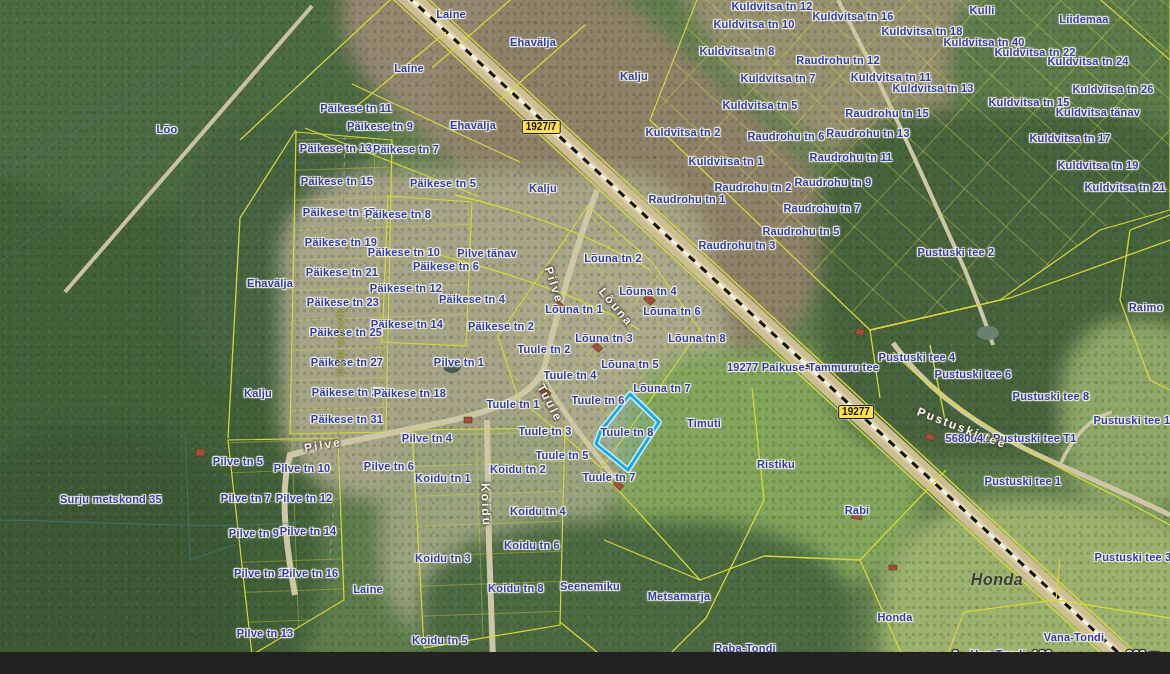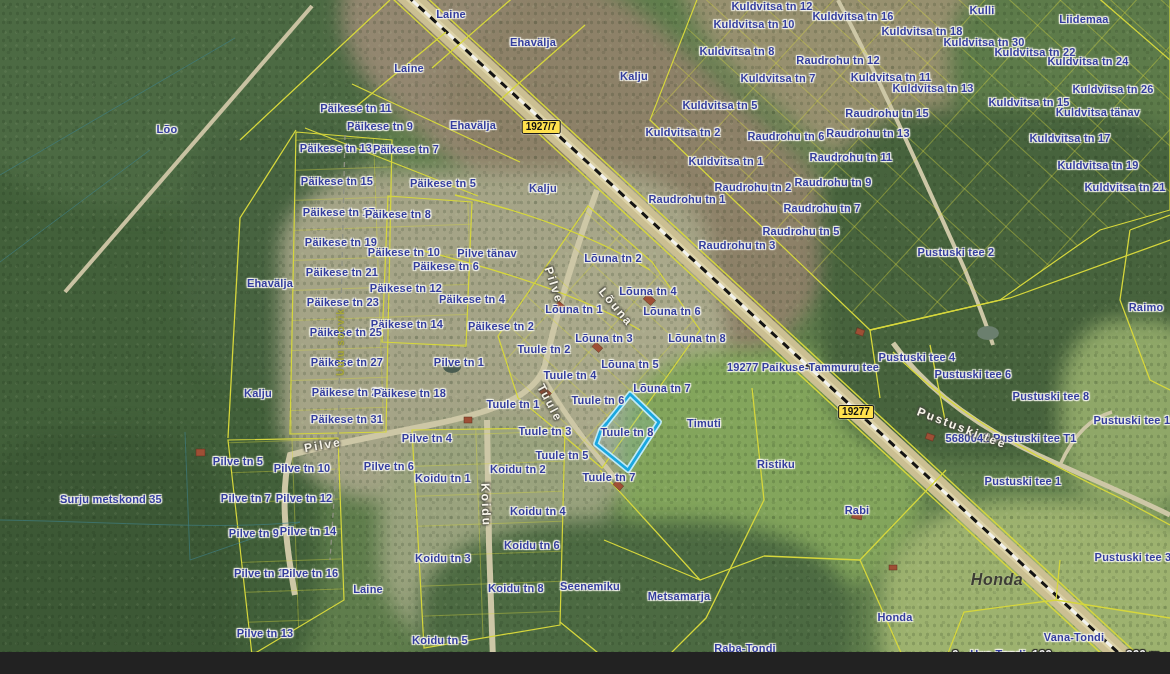--- a/index.html
+++ b/index.html
@@ -220,30 +220,30 @@
       <span class="lbl parcel" style="left: 368px; top: 589px; transform: translate(-50%, -50%);">Laine</span>
       <span class="lbl parcel" style="left: 265px; top: 633px; transform: translate(-50%, -50%);">Pilve tn 13</span>
       <span class="lbl parcel" style="left: 440px; top: 640px; transform: translate(-50%, -50%);">Koidu tn 5</span>
       <span class="lbl parcel" style="left: 435px; top: 669px; transform: translate(-50%, -50%);">Koidu tn 7</span>
       <span class="lbl parcel" style="left: 772px; top: 6px; transform: translate(-50%, -50%);">Kuldvitsa tn 12</span>
       <span class="lbl parcel" style="left: 853px; top: 16px; transform: translate(-50%, -50%);">Kuldvitsa tn 16</span>
       <span class="lbl parcel" style="left: 982px; top: 10px; transform: translate(-50%, -50%);">Kulli</span>
       <span class="lbl parcel" style="left: 1084px; top: 19px; transform: translate(-50%, -50%);">Liidemaa</span>
       <span class="lbl parcel" style="left: 754px; top: 24px; transform: translate(-50%, -50%);">Kuldvitsa tn 10</span>
       <span class="lbl parcel" style="left: 922px; top: 31px; transform: translate(-50%, -50%);">Kuldvitsa tn 18</span>
-      <span class="lbl parcel" style="left: 984px; top: 42px; transform: translate(-50%, -50%);">Kuldvitsa tn 30</span>
+      <span class="lbl parcel" style="left: 984px; top: 42px; transform: translate(-50%, -50%);">Kuldvitsa tn 40</span>
       <span class="lbl parcel" style="left: 737px; top: 51px; transform: translate(-50%, -50%);">Kuldvitsa tn 8</span>
       <span class="lbl parcel" style="left: 1035px; top: 52px; transform: translate(-50%, -50%);">Kuldvitsa tn 22</span>
       <span class="lbl parcel" style="left: 1088px; top: 61px; transform: translate(-50%, -50%);">Kuldvitsa tn 24</span>
       <span class="lbl parcel" style="left: 838px; top: 60px; transform: translate(-50%, -50%);">Raudrohu tn 12</span>
       <span class="lbl parcel" style="left: 778px; top: 78px; transform: translate(-50%, -50%);">Kuldvitsa tn 7</span>
       <span class="lbl parcel" style="left: 891px; top: 77px; transform: translate(-50%, -50%);">Kuldvitsa tn 11</span>
       <span class="lbl parcel" style="left: 933px; top: 88px; transform: translate(-50%, -50%);">Kuldvitsa tn 13</span>
       <span class="lbl parcel" style="left: 1113px; top: 89px; transform: translate(-50%, -50%);">Kuldvitsa tn 26</span>
-      <span class="lbl parcel" style="left: 720px; top: 105px; transform: translate(-50%, -50%);">Kuldvitsa tn 5</span>
+      <span class="lbl parcel" style="left: 760px; top: 105px; transform: translate(-50%, -50%);">Kuldvitsa tn 5</span>
       <span class="lbl parcel" style="left: 887px; top: 113px; transform: translate(-50%, -50%);">Raudrohu tn 15</span>
       <span class="lbl parcel" style="left: 1029px; top: 102px; transform: translate(-50%, -50%);">Kuldvitsa tn 15</span>
       <span class="lbl parcel" style="left: 1098px; top: 112px; transform: translate(-50%, -50%);">Kuldvitsa tänav</span>
       <span class="lbl parcel" style="left: 683px; top: 132px; transform: translate(-50%, -50%);">Kuldvitsa tn 2</span>
       <span class="lbl parcel" style="left: 786px; top: 136px; transform: translate(-50%, -50%);">Raudrohu tn 6</span>
       <span class="lbl parcel" style="left: 868px; top: 133px; transform: translate(-50%, -50%);">Raudrohu tn 13</span>
       <span class="lbl parcel" style="left: 1070px; top: 138px; transform: translate(-50%, -50%);">Kuldvitsa tn 17</span>
       <span class="lbl parcel" style="left: 726px; top: 161px; transform: translate(-50%, -50%);">Kuldvitsa tn 1</span>
       <span class="lbl parcel" style="left: 851px; top: 157px; transform: translate(-50%, -50%);">Raudrohu tn 11</span>
       <span class="lbl parcel" style="left: 1098px; top: 165px; transform: translate(-50%, -50%);">Kuldvitsa tn 19</span>

